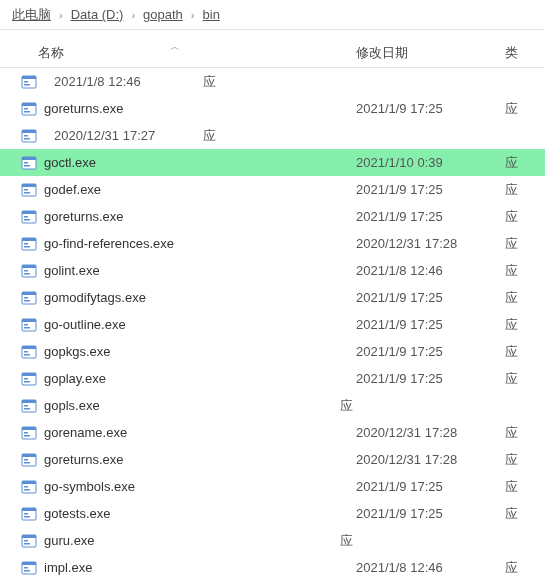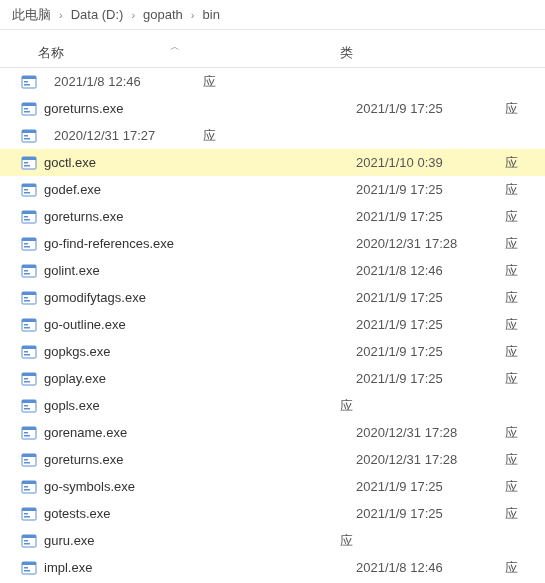--- a/index.html
+++ b/index.html
@@ -1,27 +1,27 @@
 <!DOCTYPE html>
 <html><head>
 <meta charset="utf-8">
 <style>
 * { margin: 0; padding: 0; box-sizing: border-box; }
 body { font-family: "Microsoft YaHei", "Segoe UI", sans-serif; font-size: 13px; color: #333; background: #fff; width: 545px; height: 583px; overflow: hidden; }
 .breadcrumb { display: flex; align-items: center; height: 30px; padding: 0 8px; background: #fff; border-bottom: 1px solid #e5e5e5; color: #555; }
-.breadcrumb span.crumb { padding: 0 4px; }
+.breadcrumb span.crumb { padding: 0 4px; text-decoration: underline; }
 .breadcrumb span.sep { color: #888; padding: 0 4px; font-size: 11px; }
 .headers { display: flex; align-items: center; height: 30px; border-bottom: 1px solid #e5e5e5; background: #fff; margin-top: 8px; position: relative; }
 .col-name { width: 340px; padding-left: 38px; color: #444; font-family: Liberation Serif, serif; }
 .col-date { width: 165px; padding-left: 16px; color: #444; }
 .col-type { width: 40px; padding-left: 0; color: #444; }
 .sort-indicator { position: absolute; left: 170px; top: 2px; font-size: 10px; color: #666; }
 .file-list { }
 .file-row { display: flex; align-items: center; height: 27px; }
-.file-row.selected { background: #fef9c3; }
+.file-row.selected { background: #86efac; }
 .file-icon { width: 38px; display: flex; justify-content: center; align-items: center; padding-left: 20px; }
 .file-icon svg { width: 16px; height: 16px; }
 .file-name { width: 302px; padding-left: 6px; color: #333; white-space: nowrap; overflow: hidden; text-overflow: ellipsis; }
 .file-date { width: 165px; padding-left: 16px; color: #555; }
 .file-type { width: 40px; color: #555; }
 </style>
 </head>
 <body>
 
 <div class="breadcrumb">
@@ -30,20 +30,21 @@
     <span class="crumb">Data (D:)</span>
     <span class="sep">›</span>
     <span class="crumb">gopath</span>
     <span class="sep">›</span>
     <span class="crumb">bin</span>
   </div>
 
 <div class="headers">
   <span class="sort-indicator">︿</span>
   <div class="col-name">名称</div>
+  <div class="col-date">修改日期</div>
   <div class="col-type">类</div>
 </div>
 
 <div class="file-list">
     <div class="file-row">
       <div class="file-icon">
         <svg viewBox="0 0 16 16">
           <rect x="1" y="2" width="14" height="12" rx="1" fill="#fff" stroke="#5a8fd6" stroke-width="1"></rect>
           <rect x="1" y="2" width="14" height="3" fill="#5a8fd6"></rect>
           <rect x="3" y="7" width="4" height="1.5" fill="#5a8fd6"></rect>

